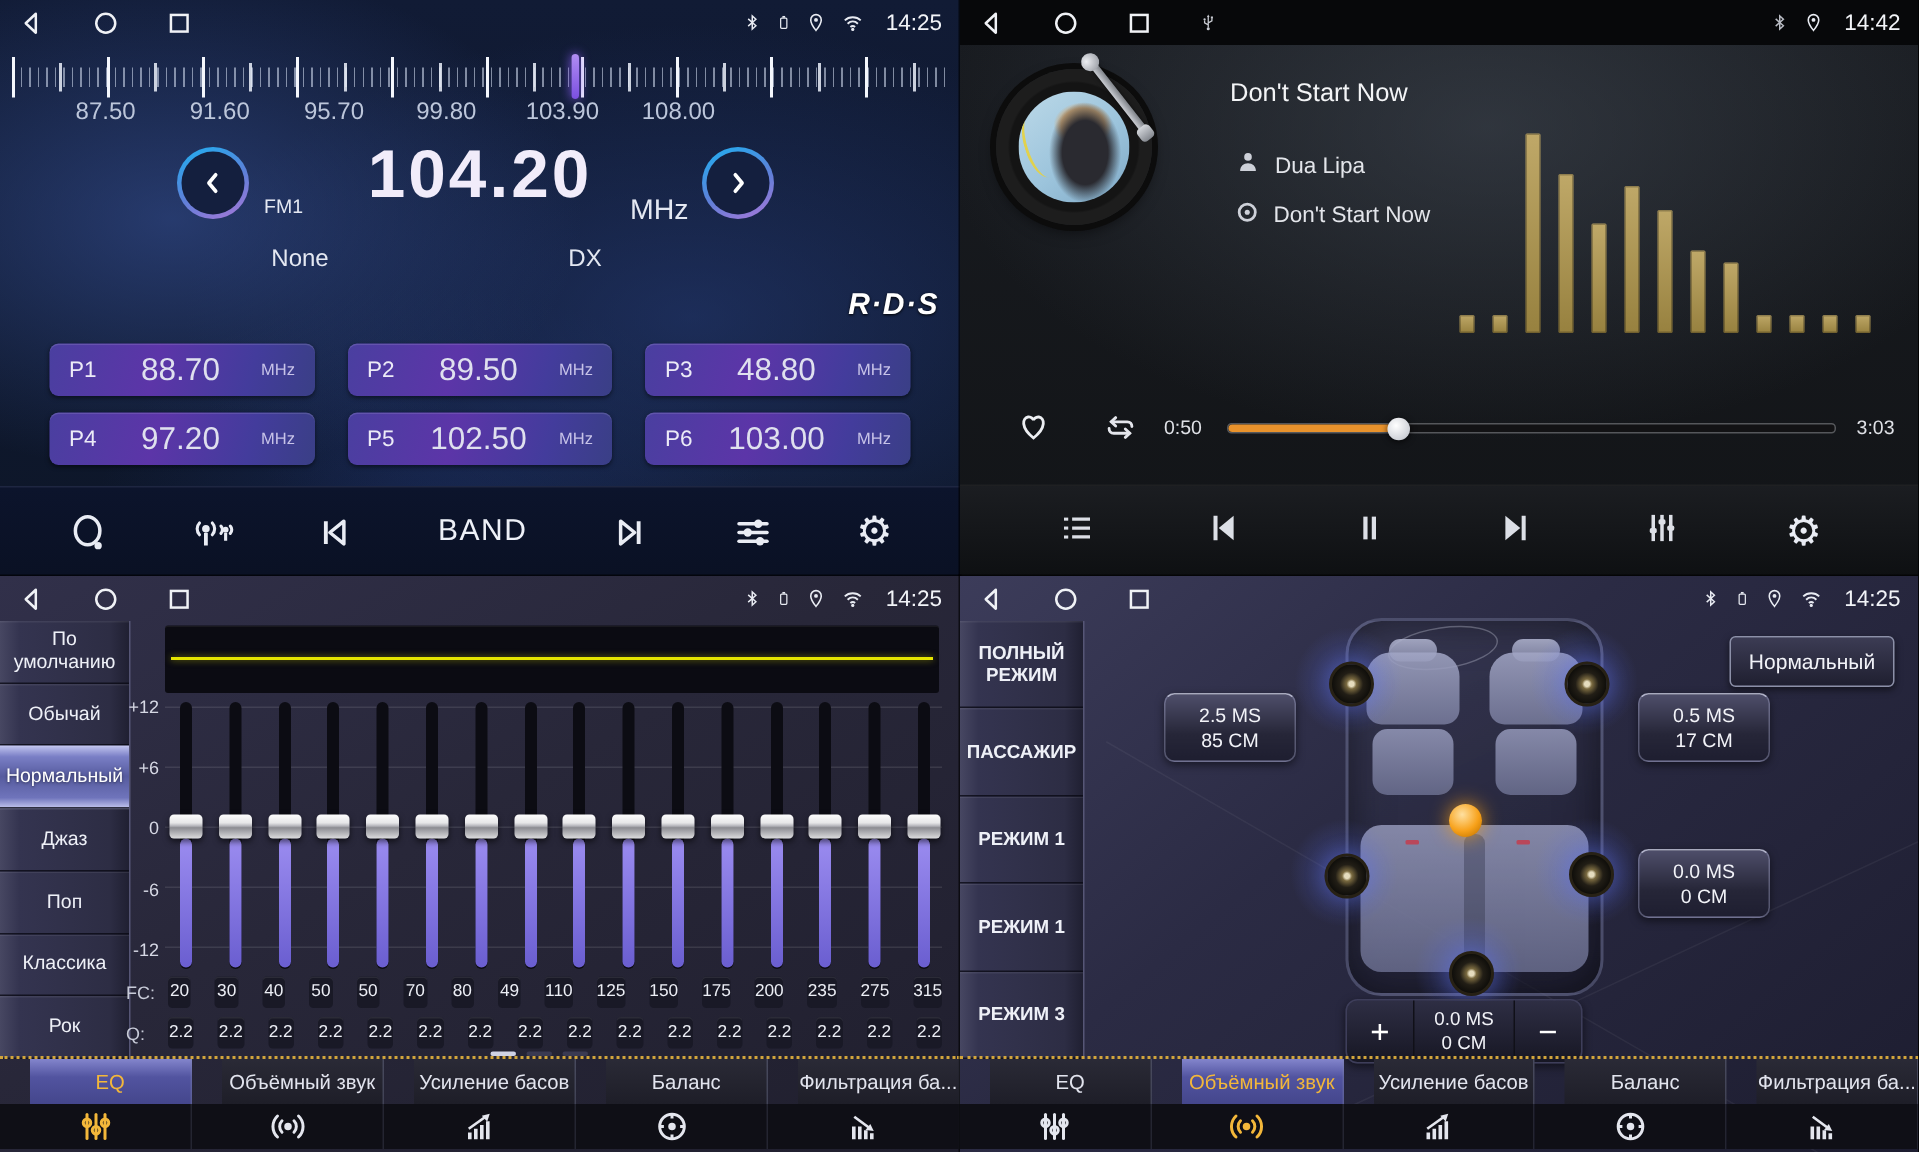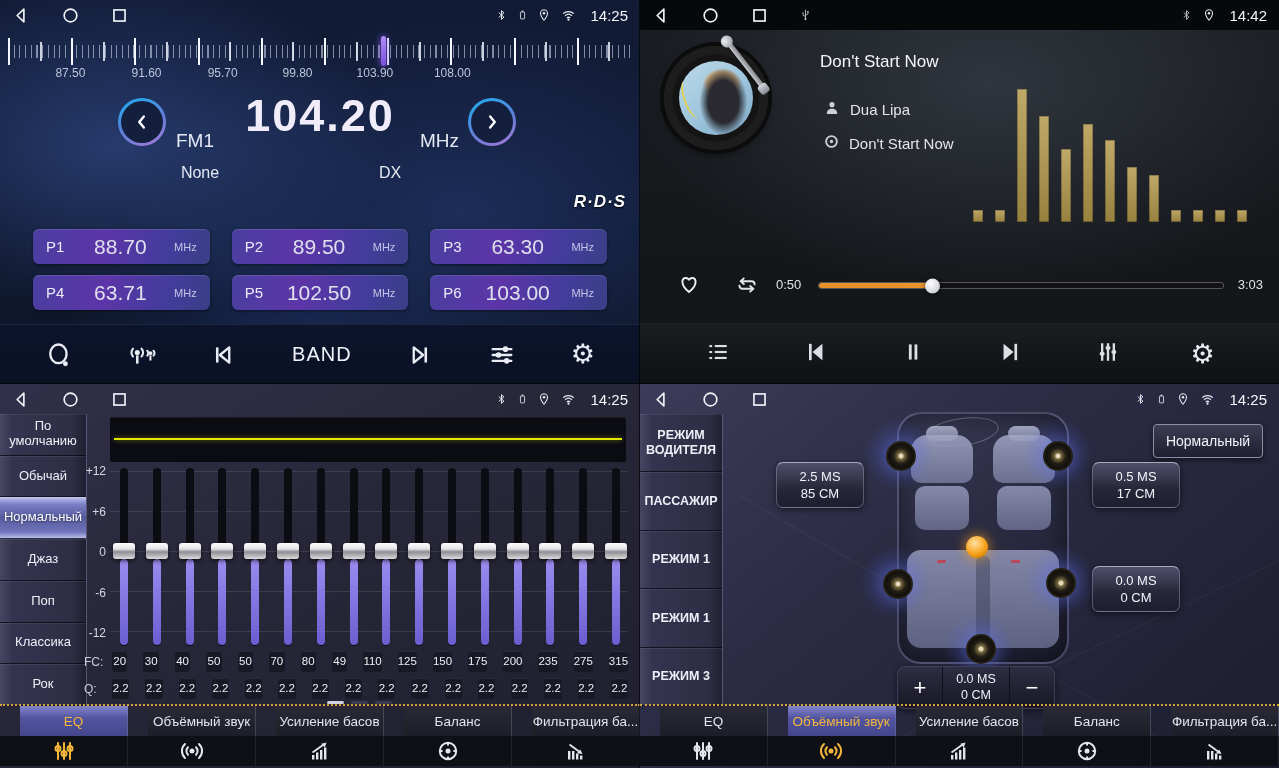--- a/index.html
+++ b/index.html
@@ -31,33 +31,33 @@
   
   .dial{position:absolute;left:8px;right:8px;top:36px;height:30px;}
   .dial .minor{position:absolute;left:0;right:0;top:9px;height:13px;opacity:.7;
     background:repeating-linear-gradient(90deg,rgba(216,226,245,.8) 0 1px,transparent 1px 5.7px);}
   .dial .mid{position:absolute;left:0;right:0;top:6px;height:19px;
     background:repeating-linear-gradient(90deg,rgba(235,240,250,.85) 0 2px,transparent 2px 31.6px);}
   .dial .major{position:absolute;left:0;right:0;top:2px;height:27px;
     background:repeating-linear-gradient(90deg,#f4f7fd 0 2px,transparent 2px 63.2px);}
   .dial .needle{position:absolute;top:0;height:30px;width:5px;border-radius:3px;
     background:linear-gradient(#b18df2,#7a4fe0);box-shadow:0 0 7px #8a5cf6;}
-  .dial-labels{position:absolute;left:8px;right:8px;top:66px;height:14px;font-size:12px;color:#bcc6da;}
+  .dial-labels{position:absolute;left:8px;right:8px;top:66px;height:14px;font-size:16px;color:#bcc6da;}
   .dial-labels span{position:absolute;transform:translateX(-50%);}
   .dial-labels span:nth-child(1){left:10%;}  .dial-labels span:nth-child(2){left:22.2%;}
   .dial-labels span:nth-child(3){left:34.4%;}.dial-labels span:nth-child(4){left:46.4%;}
   .dial-labels span:nth-child(5){left:58.8%;}.dial-labels span:nth-child(6){left:71.2%;}
   .nav-circle{position:absolute;width:48px;height:48px;border-radius:50%;
     background:linear-gradient(155deg,#2fa3ea 15%,#5f7fd8 55%,#9a79d8 90%);cursor:pointer;}
   .nav-circle .inner{position:absolute;inset:3px;border-radius:50%;background:#141f3e;
     display:flex;align-items:center;justify-content:center;}
   .freq-big{position:absolute;left:0;right:0;top:90px;text-align:center;font-size:45px;font-weight:700;
     color:#f1ecfa;letter-spacing:2px;}
   .radio-lbl{position:absolute;color:#e4e8f2;}
-  .rds{position:absolute;right:14px;top:192px;font-style:italic;font-weight:800;font-size:17px;color:#fff;
+  .rds{position:absolute;right:14px;top:192px;font-style:italic;font-weight:800;font-size:20px;color:#fff;
     text-shadow:0 1px 2px #000;letter-spacing:1px;}
   .presets{position:absolute;left:33px;right:33px;top:229px;display:grid;
     grid-template-columns:1fr 1fr 1fr;grid-template-rows:35px 35px;gap:11px 22px;}
   .preset{display:flex;align-items:center;padding:0 13px;border-radius:6px;cursor:pointer;
     background:linear-gradient(105deg,#4a3fa0,#5c35a8 40%,#433c9c 75%,#3a3f86);
     box-shadow:0 1px 3px rgba(0,0,0,.5), inset 0 1px 0 rgba(255,255,255,.12);}
   .preset .pid{font-size:15px;color:#ecebf7;width:28px;}
   .preset .pfreq{flex:1;text-align:center;font-size:21px;color:#dfe0ee;}
   .preset .punit{font-size:11px;color:#c7c3e8;width:30px;text-align:right;}
   .r-toolbar{position:absolute;left:0;right:0;bottom:0;height:59px;display:flex;align-items:center;
@@ -263,21 +263,21 @@
         <span>108.00</span>
       </div>
 
     <div class="nav-circle" style="left:118px;top:98px;">
       <div class="inner">
           <svg width="22" height="22" viewBox="0 0 24 24">
             <path d="M14 6 L9 12 L14 18" fill="none" stroke="#fff" stroke-width="2.6" stroke-linecap="round" stroke-linejoin="round"></path>
           </svg>
         </div>
     </div>
-    <div class="radio-lbl" style="left:176px;top:130px;font-size:19px;">FM1</div>
+    <div class="radio-lbl" style="left:176px;top:130px;font-size:13px;">FM1</div>
     <div class="freq-big">104.20</div>
     <div class="radio-lbl" style="left:420px;top:130px;font-size:19px;">MHz</div>
     <div class="nav-circle" style="left:468px;top:98px;">
       <div class="inner">
           <svg width="22" height="22" viewBox="0 0 24 24">
             <path d="M10 6 L15 12 L10 18" fill="none" stroke="#fff" stroke-width="2.6" stroke-linecap="round" stroke-linejoin="round"></path>
           </svg>
         </div>
     </div>
     <div class="radio-lbl" style="left:160px;top:164px;width:80px;text-align:center;font-size:16px;">None</div>
@@ -290,26 +290,26 @@
         <span class="pfreq">88.70</span>
         <span class="punit">MHz</span>
       </div>
         <div class="preset">
         <span class="pid">P2</span>
         <span class="pfreq">89.50</span>
         <span class="punit">MHz</span>
       </div>
         <div class="preset">
         <span class="pid">P3</span>
-        <span class="pfreq">63.30</span>
+        <span class="pfreq">48.80</span>
         <span class="punit">MHz</span>
       </div>
         <div class="preset">
         <span class="pid">P4</span>
-        <span class="pfreq">63.71</span>
+        <span class="pfreq">97.20</span>
         <span class="punit">MHz</span>
       </div>
         <div class="preset">
         <span class="pid">P5</span>
         <span class="pfreq">102.50</span>
         <span class="punit">MHz</span>
       </div>
         <div class="preset">
         <span class="pid">P6</span>
         <span class="pfreq">103.00</span>
@@ -847,21 +847,21 @@
               <path d="M6.5 12.5 C9.8 9.4 14.2 9.4 17.5 12.5" fill="none" stroke="#e8ebf2" stroke-width="2"></path>
               <path d="M9.5 16 C11 14.6 13 14.6 14.5 16" fill="none" stroke="#e8ebf2" stroke-width="2"></path>
               <circle cx="12" cy="18.6" r="1.7" fill="#e8ebf2"></circle>
             </svg>
           </span>
         <span class="time">14:25</span>
       </div>
     </div>
 
     <div class="side">
-        <div class="side-item">РЕЖИМ ВОДИТЕЛЯ</div>
+        <div class="side-item">ПОЛНЫЙ РЕЖИМ</div>
         <div class="side-item">ПАССАЖИР</div>
         <div class="side-item">РЕЖИМ 1</div>
         <div class="side-item">РЕЖИМ 1</div>
         <div class="side-item">РЕЖИМ 3</div>
       </div>
 
     <div class="profile-btn">Нормальный</div>
 
     <div class="delay-btn" style="left:136px;top:78px;">
       <span>2.5 MS</span>

